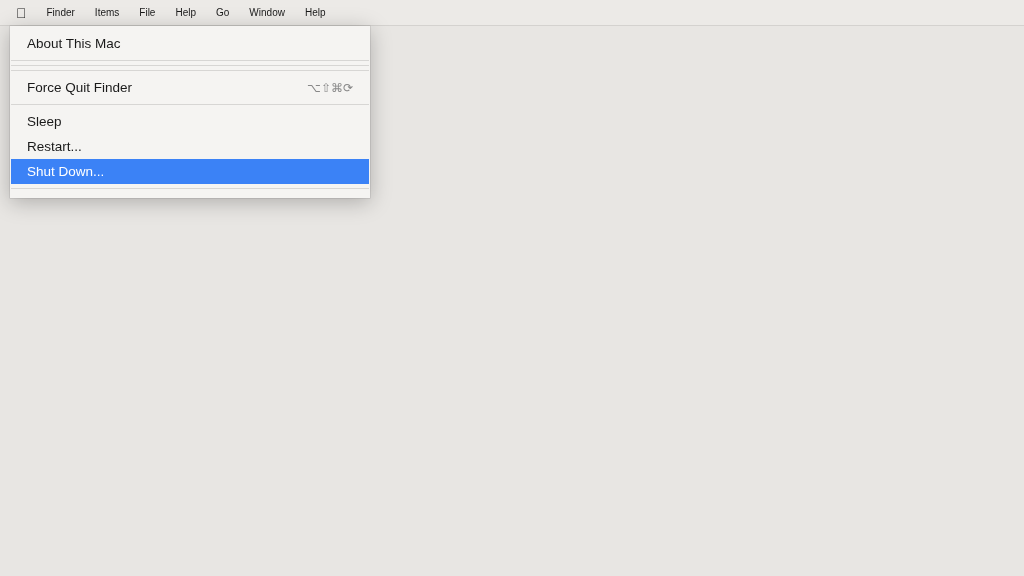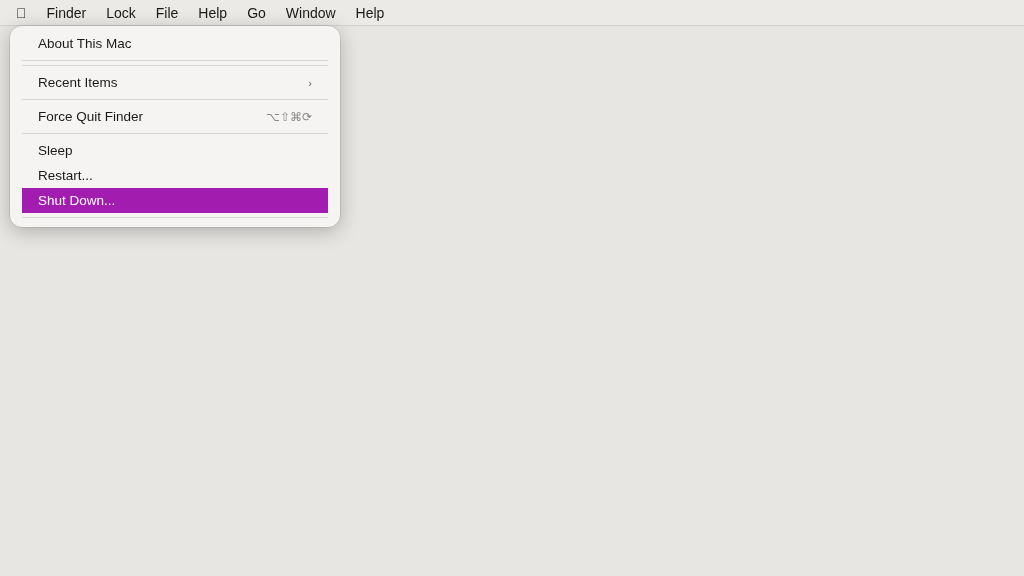--- a/index.html
+++ b/index.html
@@ -24,58 +24,58 @@
       background-color: rgba(236, 234, 231, 0.95);
       display: flex;
       align-items: center;
       padding: 0 8px;
       gap: 4px;
       border-bottom: 1px solid rgba(0,0,0,0.1);
     }
 
     .menubar-item {
       padding: 2px 8px;
-      font-size: 14px;
+      font-size: 10px;
       color: #1a1a1a;
       cursor: pointer;
       border-radius: 4px;
     }
 
     .apple-icon {
       font-size: 14px;
       padding: 2px 8px;
       cursor: pointer;
     }
 
     
     .dropdown-menu {
       position: absolute;
       top: 26px;
       left: 10px;
-      width: 330px;
+      width: 360px;
       background-color: #f5f4f2;
-      border-radius: 12px;
+      border-radius: 0;
       box-shadow: 0 4px 20px rgba(0,0,0,0.25), 0 0 0 0.5px rgba(0,0,0,0.15);
-      padding: 5px 12px;
+      padding: 5px 1px;
       z-index: 100;
     }
 
     .menu-item {
       display: flex;
       align-items: center;
       justify-content: space-between;
       padding: 5px 16px;
       font-size: 13.5px;
       color: #1a1a1a;
       cursor: pointer;
       min-height: 22px;
     }
 
     .menu-item.highlighted {
-      background-color: #a21caf;
+      background-color: #3b82f6;
       color: white;
     }
 
     .menu-separator {
       height: 1px;
       background-color: rgba(0,0,0,0.12);
       margin: 4px 0;
     }
 
     .shortcut {
@@ -95,44 +95,40 @@
       height: calc(100% - 26px);
       background-color: #e8e6e3;
     }
   </style>
 </head>
 <body>
 
 <div class="menubar">
   <span class="menubar-item apple-icon"></span>
   <span class="menubar-item">Finder</span>
-  <span class="menubar-item">Lock</span>
+  <span class="menubar-item">Items</span>
   <span class="menubar-item">File</span>
   <span class="menubar-item">Help</span>
   <span class="menubar-item">Go</span>
   <span class="menubar-item">Window</span>
   <span class="menubar-item">Help</span>
 </div>
 
 <div class="desktop"></div>
 
 <div class="dropdown-menu">
 
   <div class="menu-item">
     <span>About This Mac</span>
   </div>
   <div class="menu-separator"></div>
 
 
   <div class="menu-separator"></div>
 
-  <div class="menu-item">
-    <span>Recent Items</span>
-    <span class="chevron">›</span>
-  </div>
   <div class="menu-separator"></div>
 
   <div class="menu-item">
     <span>Force Quit Finder</span>
     <span class="shortcut">⌥⇧⌘⟳</span>
   </div>
   <div class="menu-separator"></div>
 
   <div class="menu-item">
     <span>Sleep</span>

